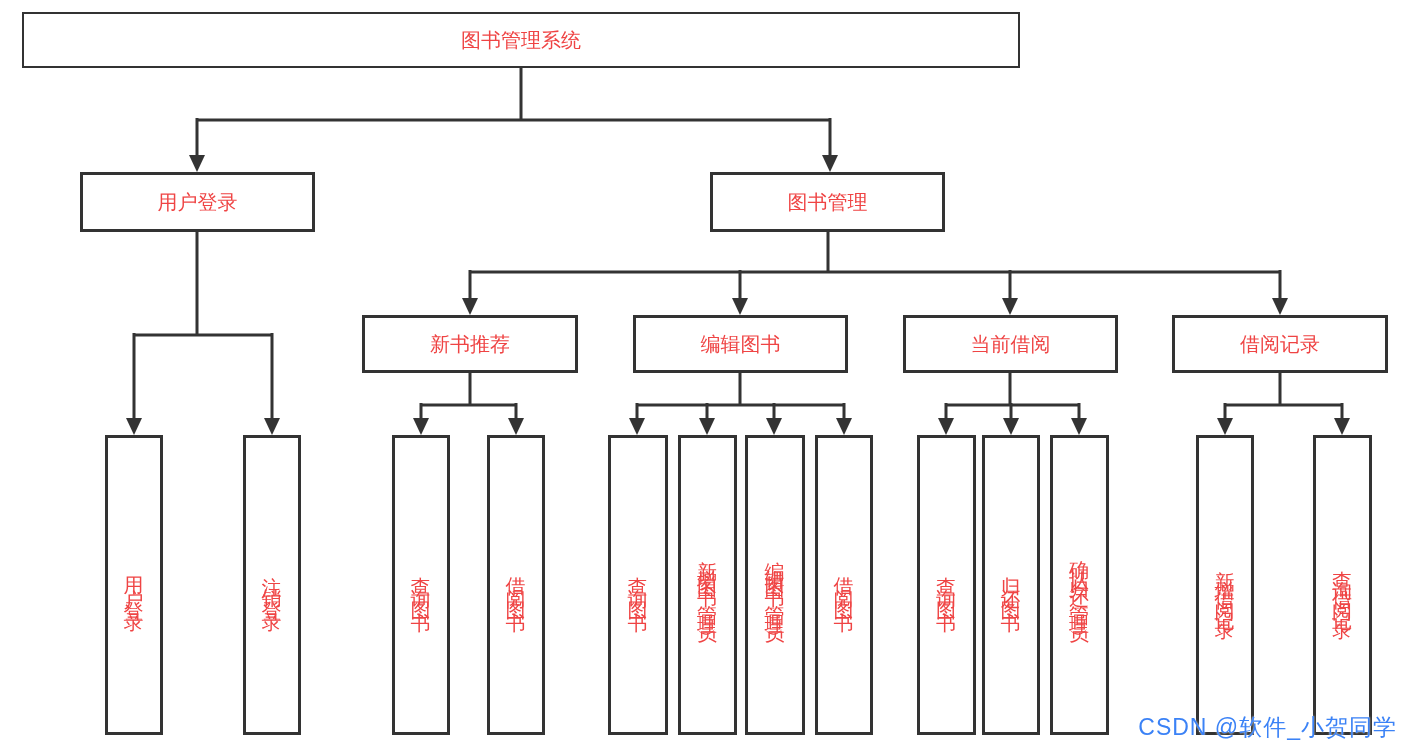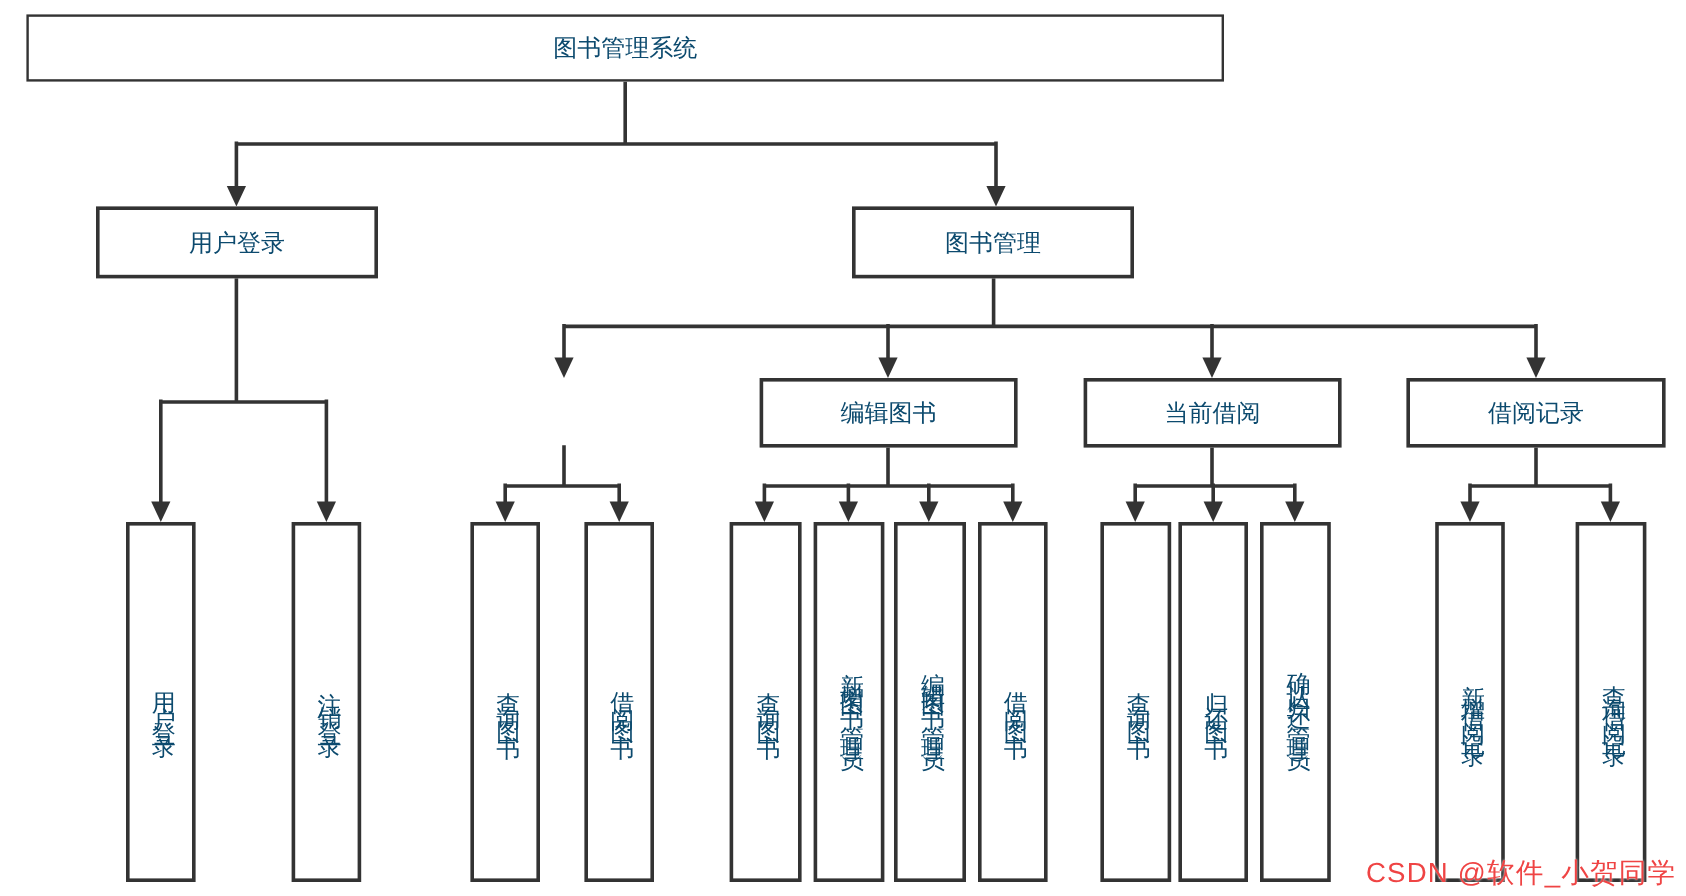--- a/index.html
+++ b/index.html
@@ -19,28 +19,27 @@
     position: absolute;
     left: 0;
     top: 0;
     z-index: 1;
   }
   .node {
     position: absolute;
     box-sizing: border-box;
     border: 3px solid #333333;
     background: #ffffff;
-    color: #0c4a6e;
+    color: #ef4444;
     display: flex;
     align-items: center;
     justify-content: center;
     font-size: 20px;
     z-index: 2;
     text-align: center;
-    font-family: Liberation Mono, monospace;
   }
   .node.root { border-width: 2px; font-size: 20px; }
   .leaf {
     writing-mode: vertical-rl;
     text-orientation: mixed;
     letter-spacing: 12px;
     font-size: 20px;
     line-height: 1;
   }
   
@@ -62,21 +61,21 @@
   .l9  { left: 917px;  top: 435px; width: 59px; height: 300px; }
   .l10 { left: 982px;  top: 435px; width: 58px; height: 300px; }
   .l11 { left: 1050px; top: 435px; width: 59px; height: 300px; letter-spacing: 9px; }
   .l12 { left: 1196px; top: 435px; width: 58px; height: 300px; letter-spacing: 10px; }
   .l13 { left: 1313px; top: 435px; width: 59px; height: 300px; letter-spacing: 10px; }
   .watermark {
     position: absolute;
     right: 8px;
     top: 712px;
     font-size: 23px;
-    color: #ef4444;
+    color: #3b82f6;
     letter-spacing: 1px;
     z-index: 5;
     text-shadow: 0 0 2px #ffffff;
     white-space: nowrap;
   }
 </style>
 </head>
 <body>
 
 <div class="canvas">
@@ -125,20 +124,23 @@
     <span>图书管理系统</span>
   </div>
 
   <div class="node b-user">
     <span>用户登录</span>
   </div>
   <div class="node b-mgmt">
     <span>图书管理</span>
   </div>
 
+  <div class="node b-rec">
+    <span>新书推荐</span>
+  </div>
   <div class="node b-bor">
     <span>编辑图书</span>
   </div>
   <div class="node b-cur">
     <span>当前借阅</span>
   </div>
   <div class="node b-rcd">
     <span>借阅记录</span>
   </div>
 

